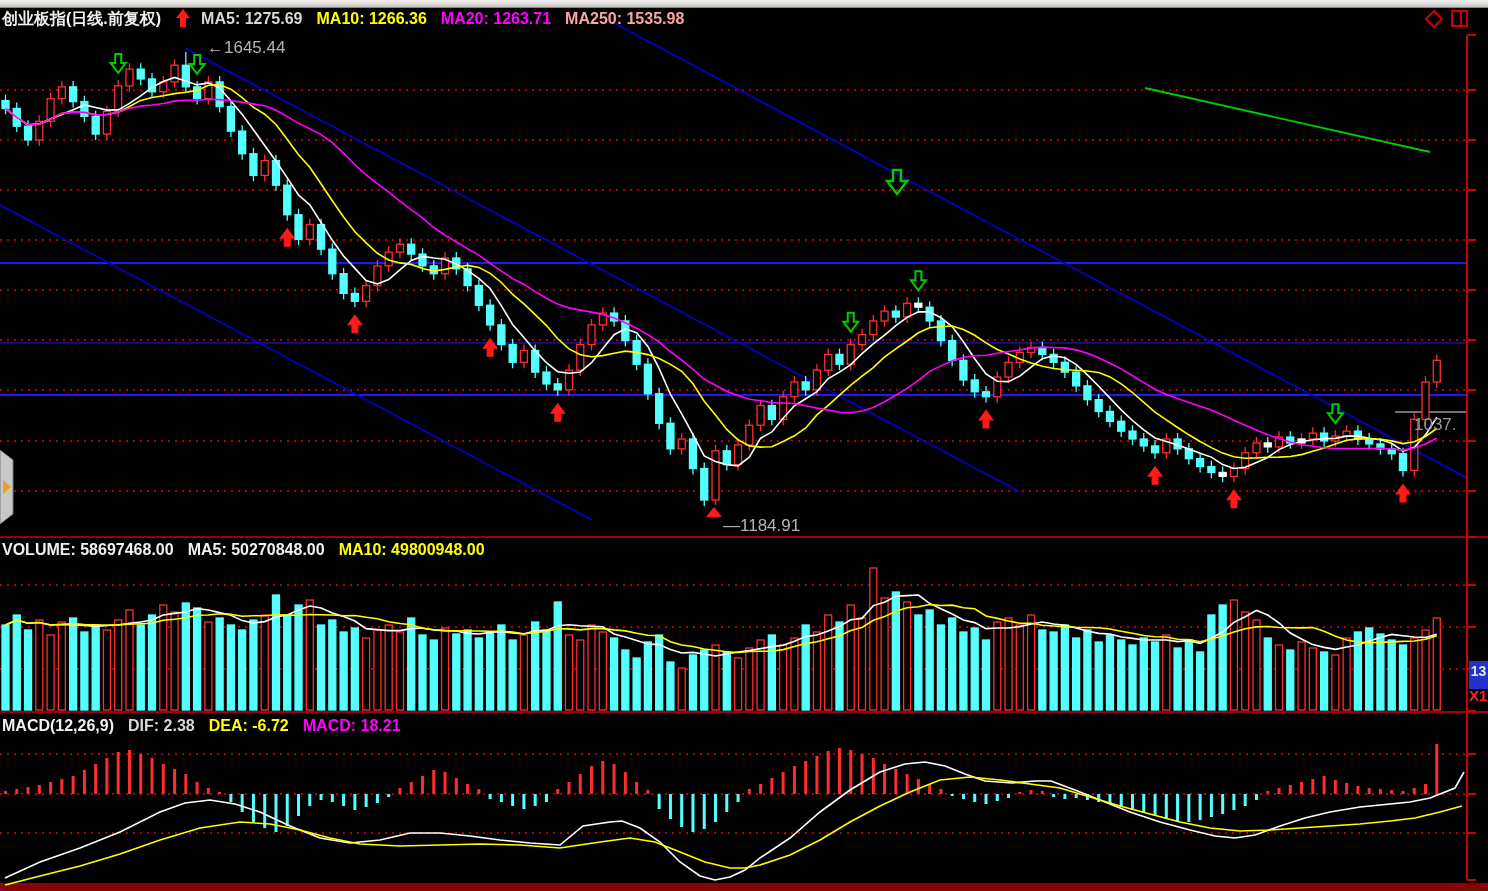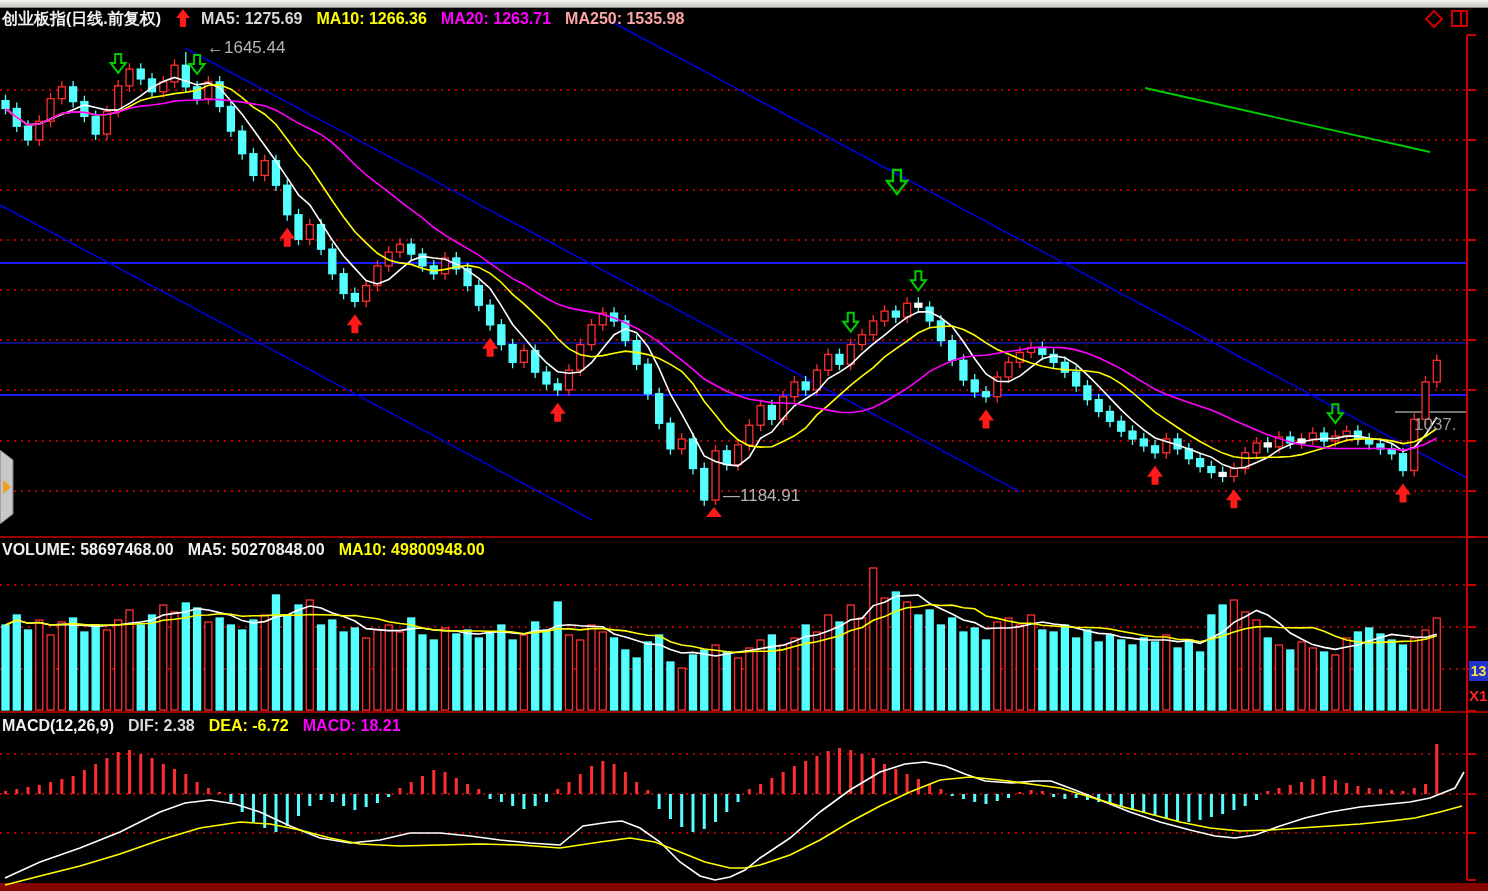--- a/index.html
+++ b/index.html
@@ -5,22 +5,22 @@
   html,body{margin:0;padding:0;background:#000;}
   #screen{position:relative;width:1488px;height:891px;background:#000;overflow:hidden;
           font-family:"Liberation Sans","DejaVu Sans",sans-serif;}
   #topstrip{position:absolute;left:0;top:0;width:1488px;height:7px;
             background:linear-gradient(#f4f3f1,#c9c7c0);border-bottom:1px solid #8a8a8a;}
   .hdr{position:absolute;left:2px;font-size:16px;font-weight:bold;white-space:nowrap;z-index:5;}
   .hdr span{margin-right:14px;}
   #chart{position:absolute;left:0;top:0;z-index:1;}
   .w{color:#f0f0f0}.y{color:#ffff00}.m{color:#ff00ff}.g{color:#fca5a5}.dw{color:#d8d8d8}
   .anno{position:absolute;color:#b4b4b4;font-size:17px;font-weight:normal;z-index:6;white-space:nowrap;}
-  #volscale{position:absolute;left:1469px;top:661px;width:19px;height:20px;background:#2233cc;
-            color:#fde047;font-size:14px;font-weight:bold;text-align:center;line-height:20px;z-index:6;}
+  #volscale{position:absolute;left:1469px;top:661px;width:19px;height:28px;background:#2233cc;
+            color:#e5e5e5;font-size:14px;font-weight:bold;text-align:center;line-height:20px;z-index:6;}
   #volmult{position:absolute;left:1469px;top:687px;color:#ff2222;font-size:15px;font-weight:bold;z-index:6;}
   #expander{position:absolute;left:0;top:450px;width:14px;height:74px;z-index:6;cursor:pointer;}
   #arrowicon{display:inline-block;width:16px;height:18px;vertical-align:-3px;margin-right:10px;}
 </style>
 </head>
 <body>
 <div id="screen">
 
 <div id="topstrip"></div>
 
@@ -640,21 +640,21 @@
         <path d="M714 507 l8 10 h-16 Z" fill="#ff1a1a"></path>
       </g>
       <g>
         <path d="M1434 11 l8 8 l-8 8 l-8 -8 Z" fill="none" stroke="#cc0000" stroke-width="2"></path>
         <rect x="1452" y="11" width="15" height="15" fill="none" stroke="#cc0000" stroke-width="2"></rect>
         <line x1="1461" y1="11" x2="1461" y2="26" stroke="#cc0000" stroke-width="2"></line>
       </g>
     </svg>
 
 <div class="anno" style="left:207px;top:38px;">←<span>1645.44</span></div>
-<div class="anno" style="left:723px;top:486px;">—<span>1184.91</span></div>
+<div class="anno" style="left:723px;top:516px;">—<span>1184.91</span></div>
 <div class="anno" style="left:1414px;top:415px;color:#999;">1037.</div>
 <div id="volscale">13</div>
 <div id="volmult">X1</div>
 
 <svg id="expander" viewBox="0 0 14 74">
   <polygon points="0,0 13,10 13,64 0,74" fill="#c8c8c8" stroke="#7d7d7d" stroke-width="1"></polygon>
   <polygon points="3,30 11,37 3,44" fill="#f0a020"></polygon>
 </svg>
 
 </div>

